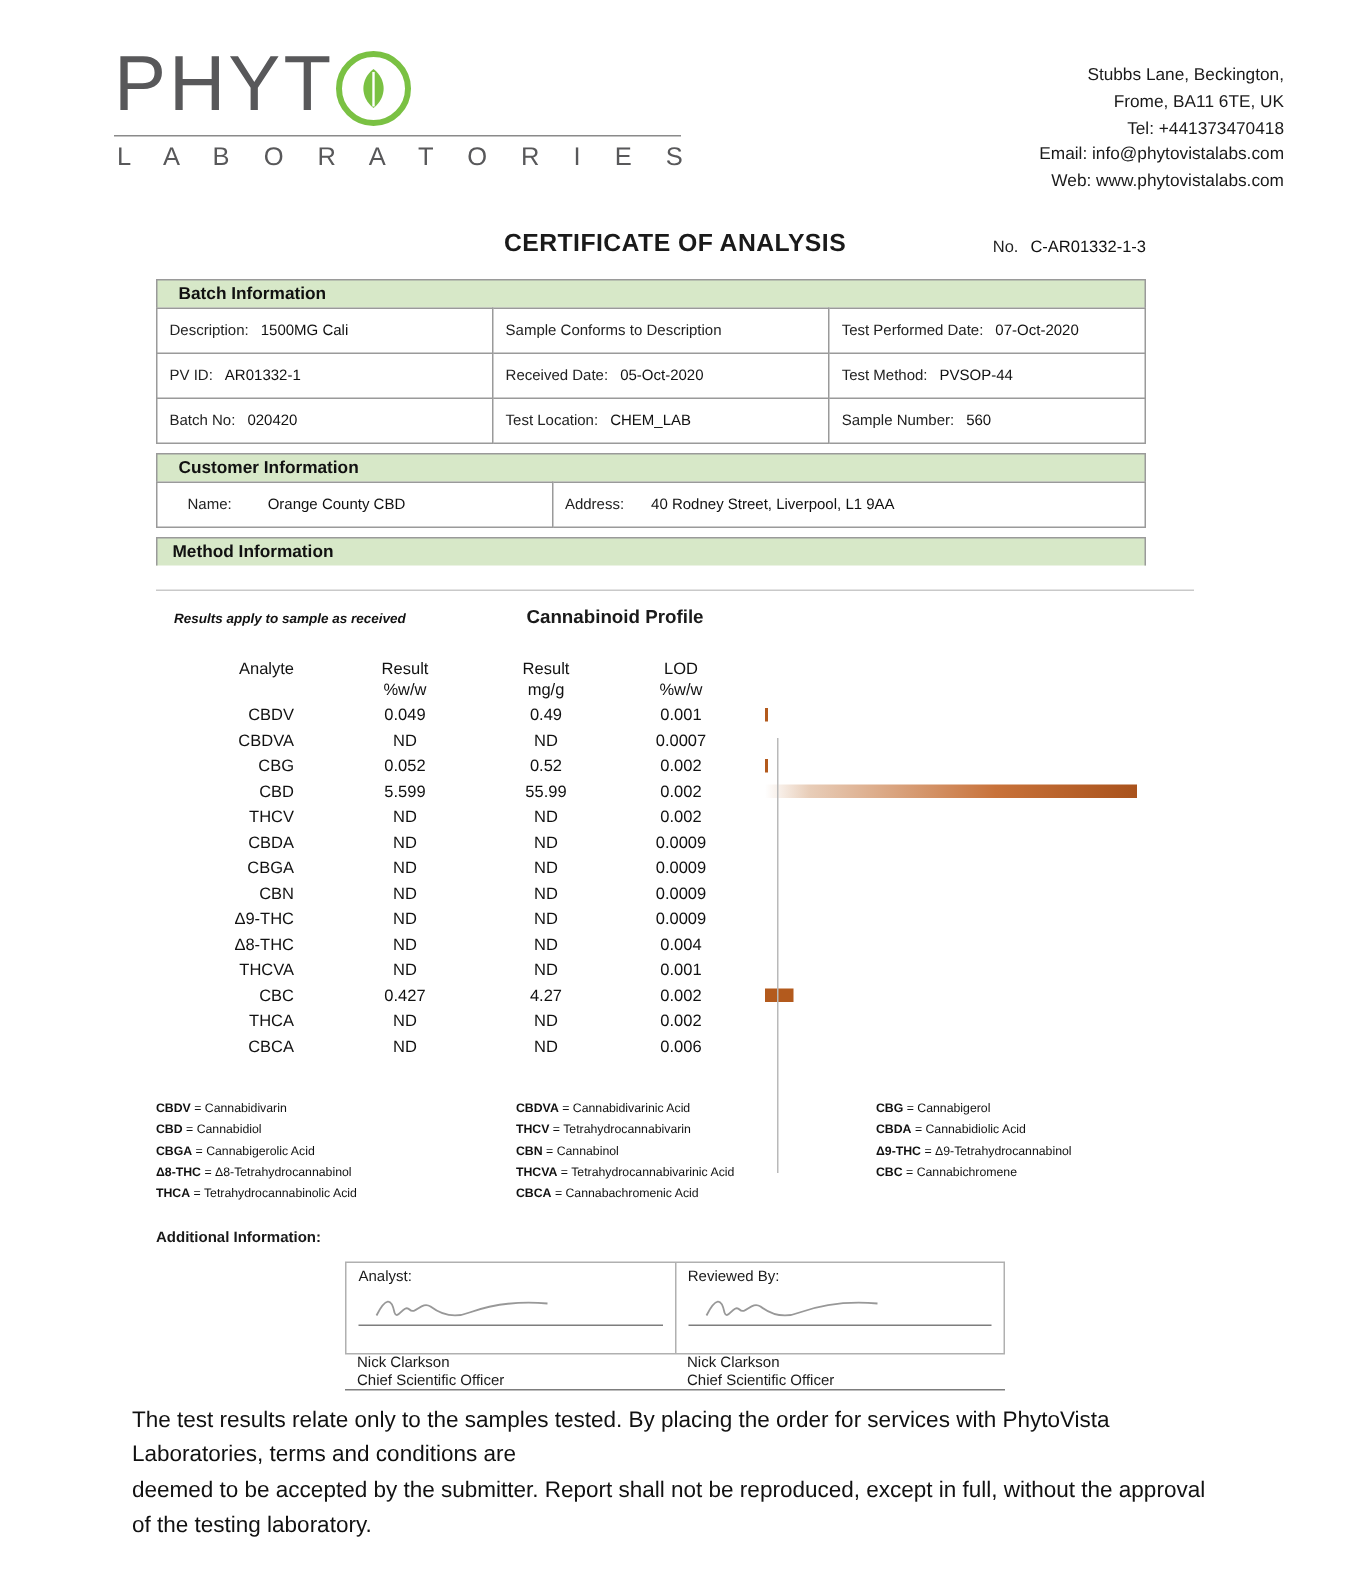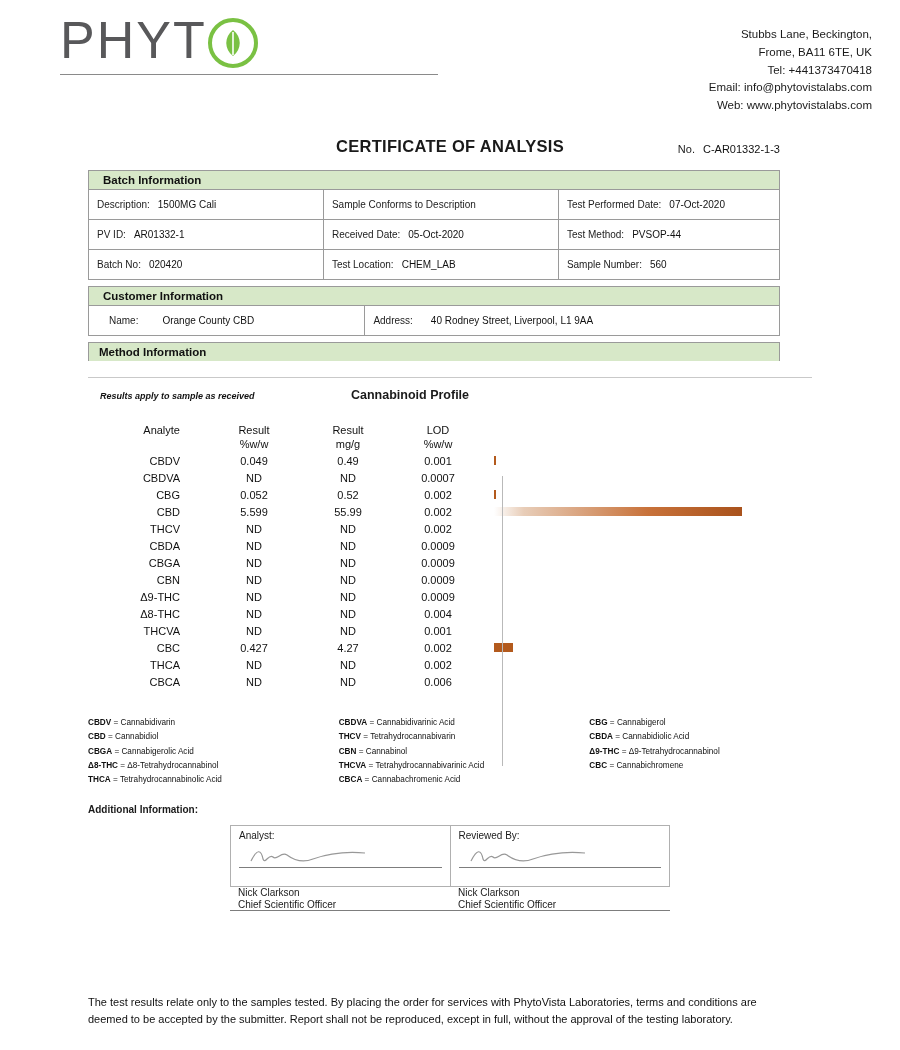--- a/index.html
+++ b/index.html
@@ -3,21 +3,21 @@
 <meta charset="utf-8">
 <style>
   * { box-sizing: border-box; }
   html, body {
     margin: 0; padding: 0;
     width: 900px; height: 1050px;
     background: #ffffff;
     font-family: "Liberation Sans", sans-serif;
     color: #1a1a1a;
   }
-  .page { position: relative; width: 900px; height: 1050px; padding: 0; }
+  .page { position: relative; width: 900px; height: 1050px; padding: 16px; }
 
   
   .header { display: flex; justify-content: space-between; align-items: flex-start; padding: 14px 28px 0 60px; }
   .logo-block { width: 420px; }
   .logo-word { font-family: "Liberation Sans", sans-serif; font-size: 52px; letter-spacing: 2px; color: #4a4a4a; font-weight: 400; line-height: 1; display: flex; align-items: center; }
   .logo-phyto { color: #58585a; }
   .logo-vista { color: #58585a; }
   .leaf-o { position: relative; display: inline-block; width: 52px; height: 52px; }
   .leaf-o svg { position: absolute; left: 0; top: 3px; }
   .logo-rule { border-top: 1.5px solid #8a8a8a; margin: 8px 0 4px 0; width: 378px; }
@@ -76,40 +76,41 @@
   .sigbox { flex: 1; padding: 4px 8px; position: relative; font-size: 10px; }
   .sigbox + .sigbox { border-left: 1px solid #b0b0b0; }
   .sig-line { position: absolute; left: 8px; right: 8px; bottom: 18px; border-bottom: 1px solid #7d7d7d; }
   .scribble { position: absolute; left: 16px; bottom: 19px; opacity: .55; }
   .sig-names { width: 440px; margin: 0 auto; display: flex; font-size: 10px; }
   .sig-names > div { flex: 1; padding-left: 8px; }
   .sig-names .role { margin-top: 1px; }
   .sig-underline { width: 440px; margin: 0 auto; border-bottom: 1px solid #7d7d7d; }
 
   
-  .footer { position: absolute; left: 88px; right: 88px; bottom: 22px; font-size: 11px; line-height: 1.55; color: #111; margin-top: 45px; }
+  .footer { position: absolute; left: 88px; right: 88px; bottom: 22px; font-size: 15px; line-height: 1.55; color: #111; margin-top: 45px; }
 </style>
 </head>
 <body>
 
 <div class="page">
 
   <div class="header">
     <div class="logo-block">
       <div class="logo-word">
         <span class="logo-phyto">PHYT</span>
           <span class="leaf-o">
             <svg width="52" height="52" viewBox="0 0 52 52">
               <circle cx="26" cy="26" r="23" fill="none" stroke="#7ac143" stroke-width="4"></circle>
               <path d="M26 13 C17 20, 17 32, 26 39 C35 32, 35 20, 26 13 Z" fill="#7ac143"></path>
               <path d="M26 15 L26 38" stroke="#ffffff" stroke-width="1.6"></path>
             </svg>
           </span>
       </div>
       <div class="logo-rule"></div>
+      <div class="logo-sub">L A B O R A T O R I E S</div>
     </div>
     <div class="addr">
       <div>Stubbs Lane, Beckington,</div>
       <div>Frome, BA11 6TE, UK</div>
       <div>Tel: +441373470418</div>
       <div>Email: info@phytovistalabs.com</div>
       <div>Web: www.phytovistalabs.com</div>
     </div>
   </div>
 

